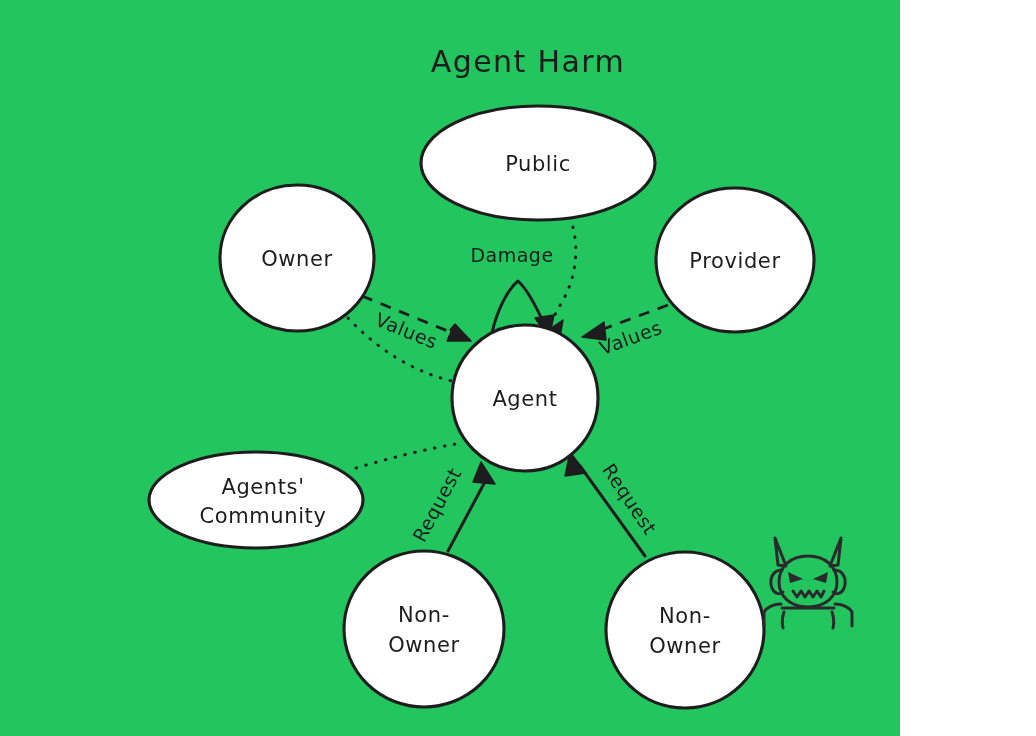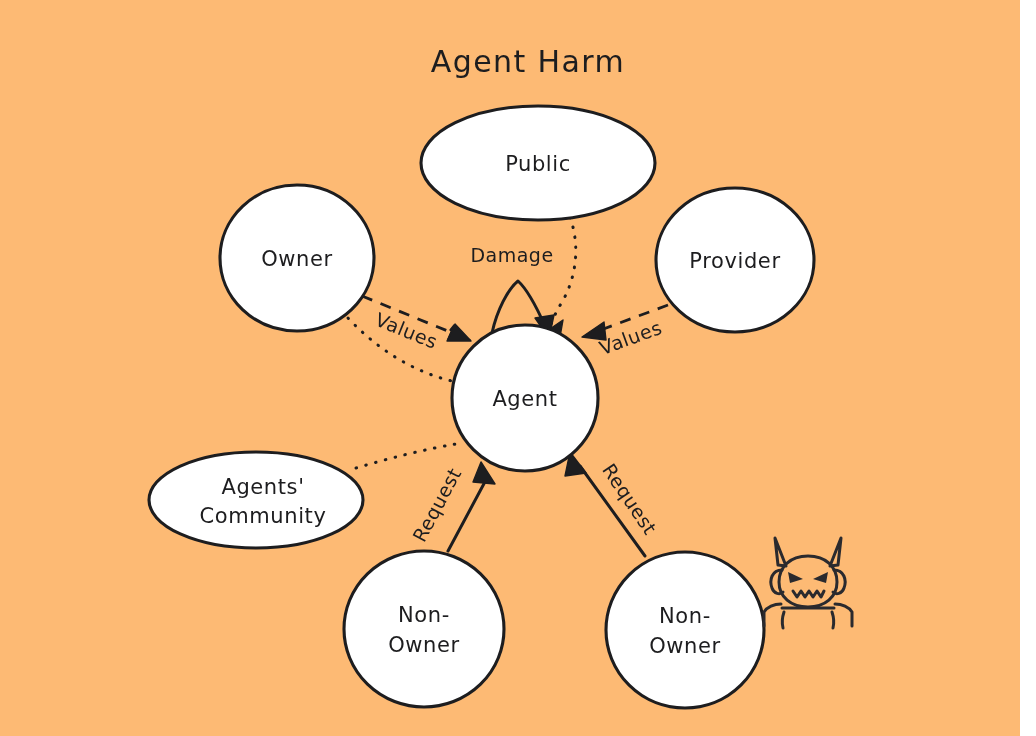--- a/index.html
+++ b/index.html
@@ -8,23 +8,23 @@
     background: #ffffff;
   }
   body {
     width: 1036px;
     height: 736px;
     overflow: hidden;
     font-family: "DejaVu Sans", sans-serif;
   }
   #canvas {
     position: relative;
-    width: 1020px;
+    width: 900px;
     height: 736px;
-    background: #fdba74;
+    background: #22c55e;
   }
   svg#diagram {
     position: absolute;
     top: 0;
     left: 0;
     width: 1036px;
     height: 736px;
   }
   .node-shape {
     fill: #ffffff;

